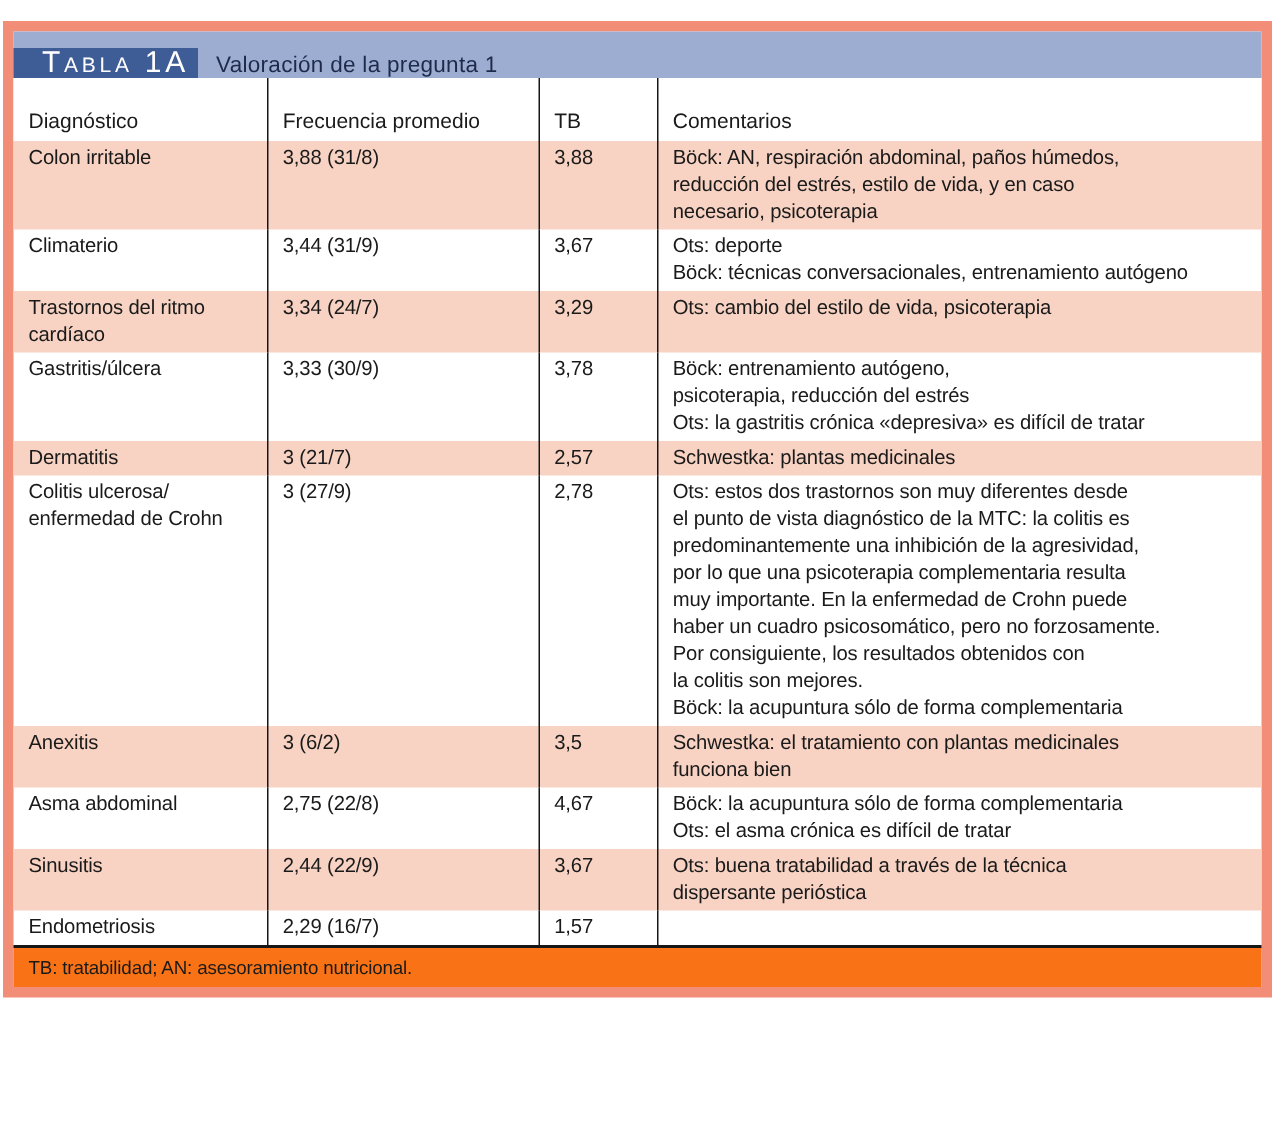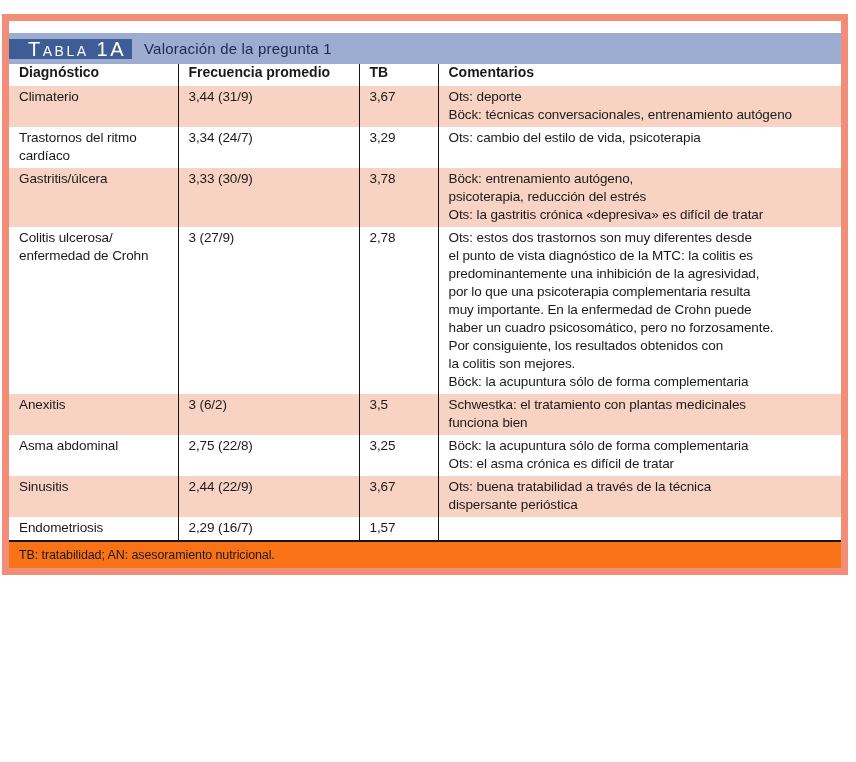--- a/index.html
+++ b/index.html
@@ -19,24 +19,23 @@
     overflow: hidden;
   }
   .frame {
     margin: 14px 8px 0 2px;
     width: 846px;
     border: 7px solid var(--frame);
     background: #ffffff;
   }
   .titlebar {
     display: flex;
-    align-items: center;
+    align-items: flex-end;
     height: 31px;
     background: var(--title-bar);
-    margin-top: 12px;
   }
   .title-box {
     background: var(--label-box);
     color: #ffffff;
     width: 123px;
     flex: 0 0 auto;
     display: flex;
     align-items: center;
     padding-left: 19px;
     font-variant: small-caps;
@@ -60,22 +59,22 @@
     table-layout: fixed;
     color: var(--ink);
   }
   col.c-diag { width: 169px; }
   col.c-freq { width: 181px; }
   col.c-tb   { width: 79px;  }
   thead th {
     text-align: left;
     vertical-align: top;
     font-size: 14px;
-    font-weight: bold;
-    padding: 0 8px 6px 10px;
+    font-weight: normal;
+    padding: 20px 8px 6px 10px;
     background: #ffffff;
   }
   td {
     text-align: left;
     vertical-align: top;
     font-size: 13.5px;
     line-height: 18px;
     letter-spacing: -0.1px;
     padding: 2px 8px 3px 10px;
     white-space: pre-line;
@@ -110,20 +109,28 @@
     </colgroup>
     <thead>
       <tr>
         <th>Diagnóstico</th>
         <th class="b-left">Frecuencia promedio</th>
         <th class="b-left">TB</th>
         <th class="b-left">Comentarios</th>
       </tr>
     </thead>
     <tbody>
+  <tr class="data-row">
+    <td>Colon irritable</td>
+    <td class="b-left">3,88 (31/8)</td>
+    <td class="b-left">3,88</td>
+    <td class="b-left">Böck: AN, respiración abdominal, paños húmedos,
+reducción del estrés, estilo de vida, y en caso
+necesario, psicoterapia</td>
+  </tr>
 
   <tr class="data-row">
     <td>Climaterio</td>
     <td class="b-left">3,44 (31/9)</td>
     <td class="b-left">3,67</td>
     <td class="b-left">Ots: deporte
 Böck: técnicas conversacionales, entrenamiento autógeno</td>
   </tr>
 
   <tr class="data-row">
@@ -136,20 +143,26 @@
 
   <tr class="data-row">
     <td>Gastritis/úlcera</td>
     <td class="b-left">3,33 (30/9)</td>
     <td class="b-left">3,78</td>
     <td class="b-left">Böck: entrenamiento autógeno,
 psicoterapia, reducción del estrés
 Ots: la gastritis crónica «depresiva» es difícil de tratar</td>
   </tr>
 
+  <tr class="data-row">
+    <td>Dermatitis</td>
+    <td class="b-left">3 (21/7)</td>
+    <td class="b-left">2,57</td>
+    <td class="b-left">Schwestka: plantas medicinales</td>
+  </tr>
 
   <tr class="data-row">
     <td>Colitis ulcerosa/
 enfermedad de Crohn</td>
     <td class="b-left">3 (27/9)</td>
     <td class="b-left">2,78</td>
     <td class="b-left">Ots: estos dos trastornos son muy diferentes desde
 el punto de vista diagnóstico de la MTC: la colitis es
 predominantemente una inhibición de la agresividad,
 por lo que una psicoterapia complementaria resulta
@@ -165,21 +178,21 @@
     <td class="b-left">3 (6/2)</td>
     <td class="b-left">3,5</td>
     <td class="b-left">Schwestka: el tratamiento con plantas medicinales
 funciona bien</td>
   </tr>
 
 
   <tr class="data-row">
     <td>Asma abdominal</td>
     <td class="b-left">2,75 (22/8)</td>
-    <td class="b-left">3,25</td>
+    <td class="b-left">4,67</td>
     <td class="b-left">Böck: la acupuntura sólo de forma complementaria
 Ots: el asma crónica es difícil de tratar</td>
   </tr>
 
 
   <tr class="data-row">
     <td>Sinusitis</td>
     <td class="b-left">2,44 (22/9)</td>
     <td class="b-left">3,67</td>
     <td class="b-left">Ots: buena tratabilidad a través de la técnica

